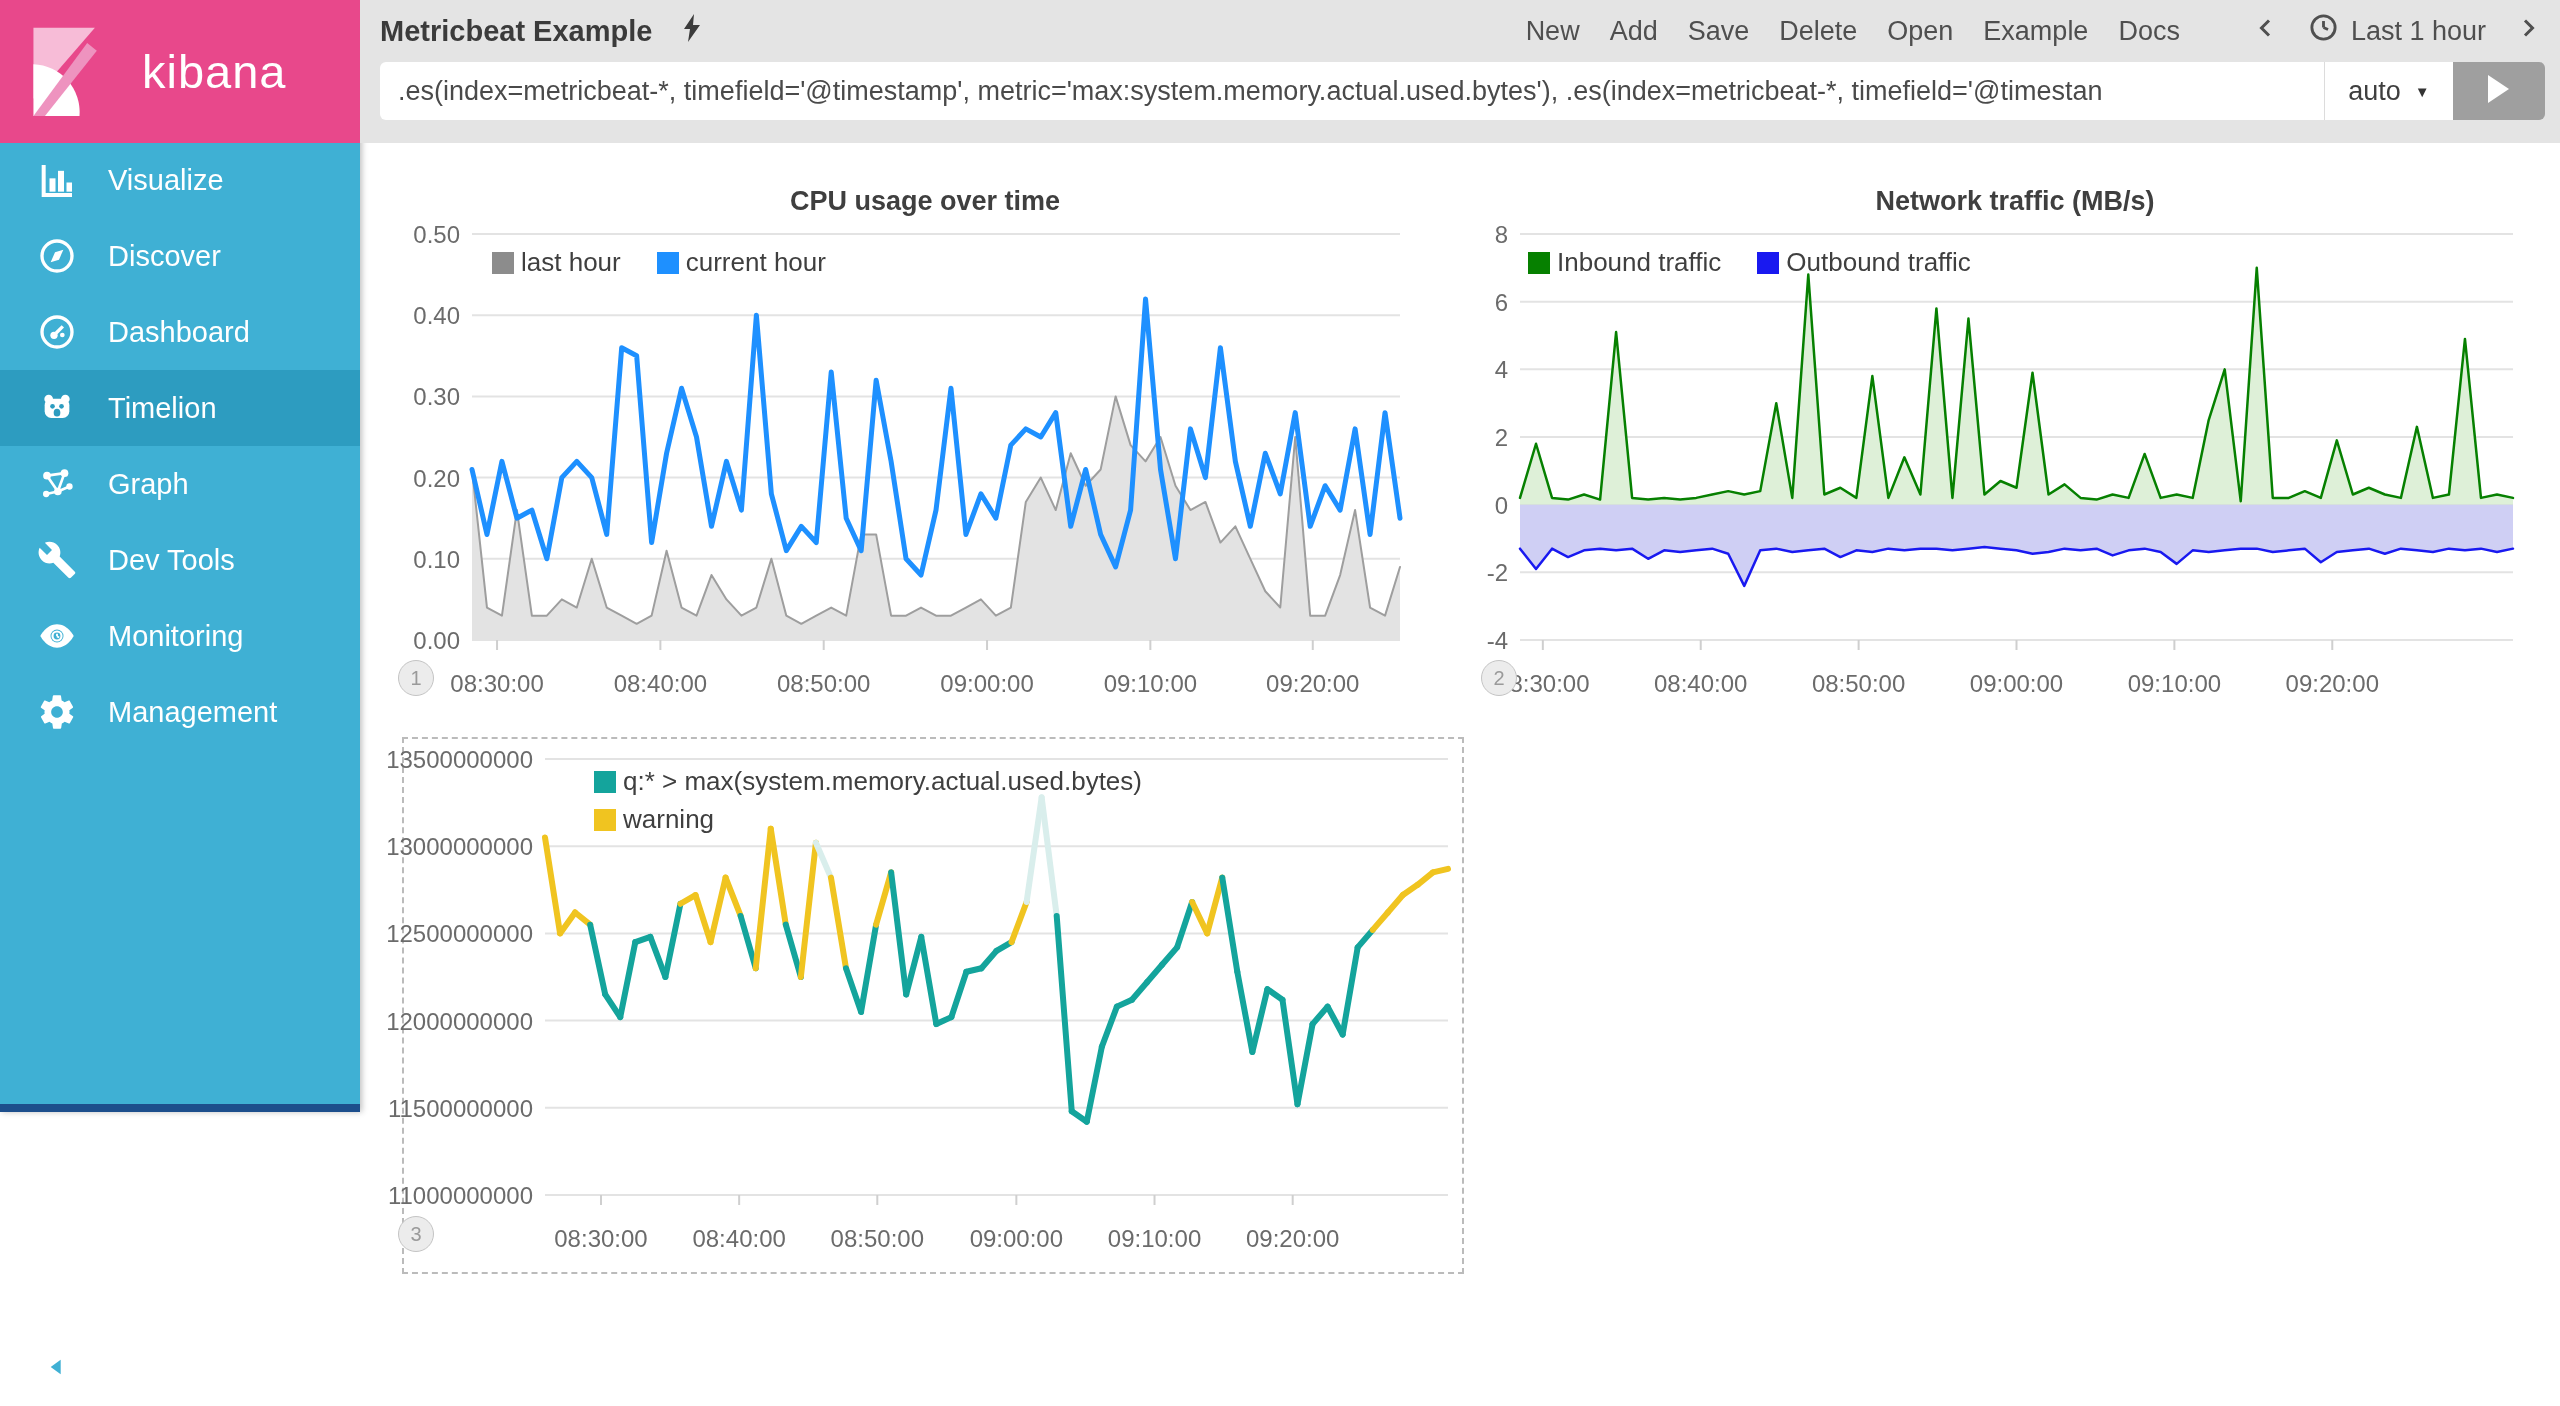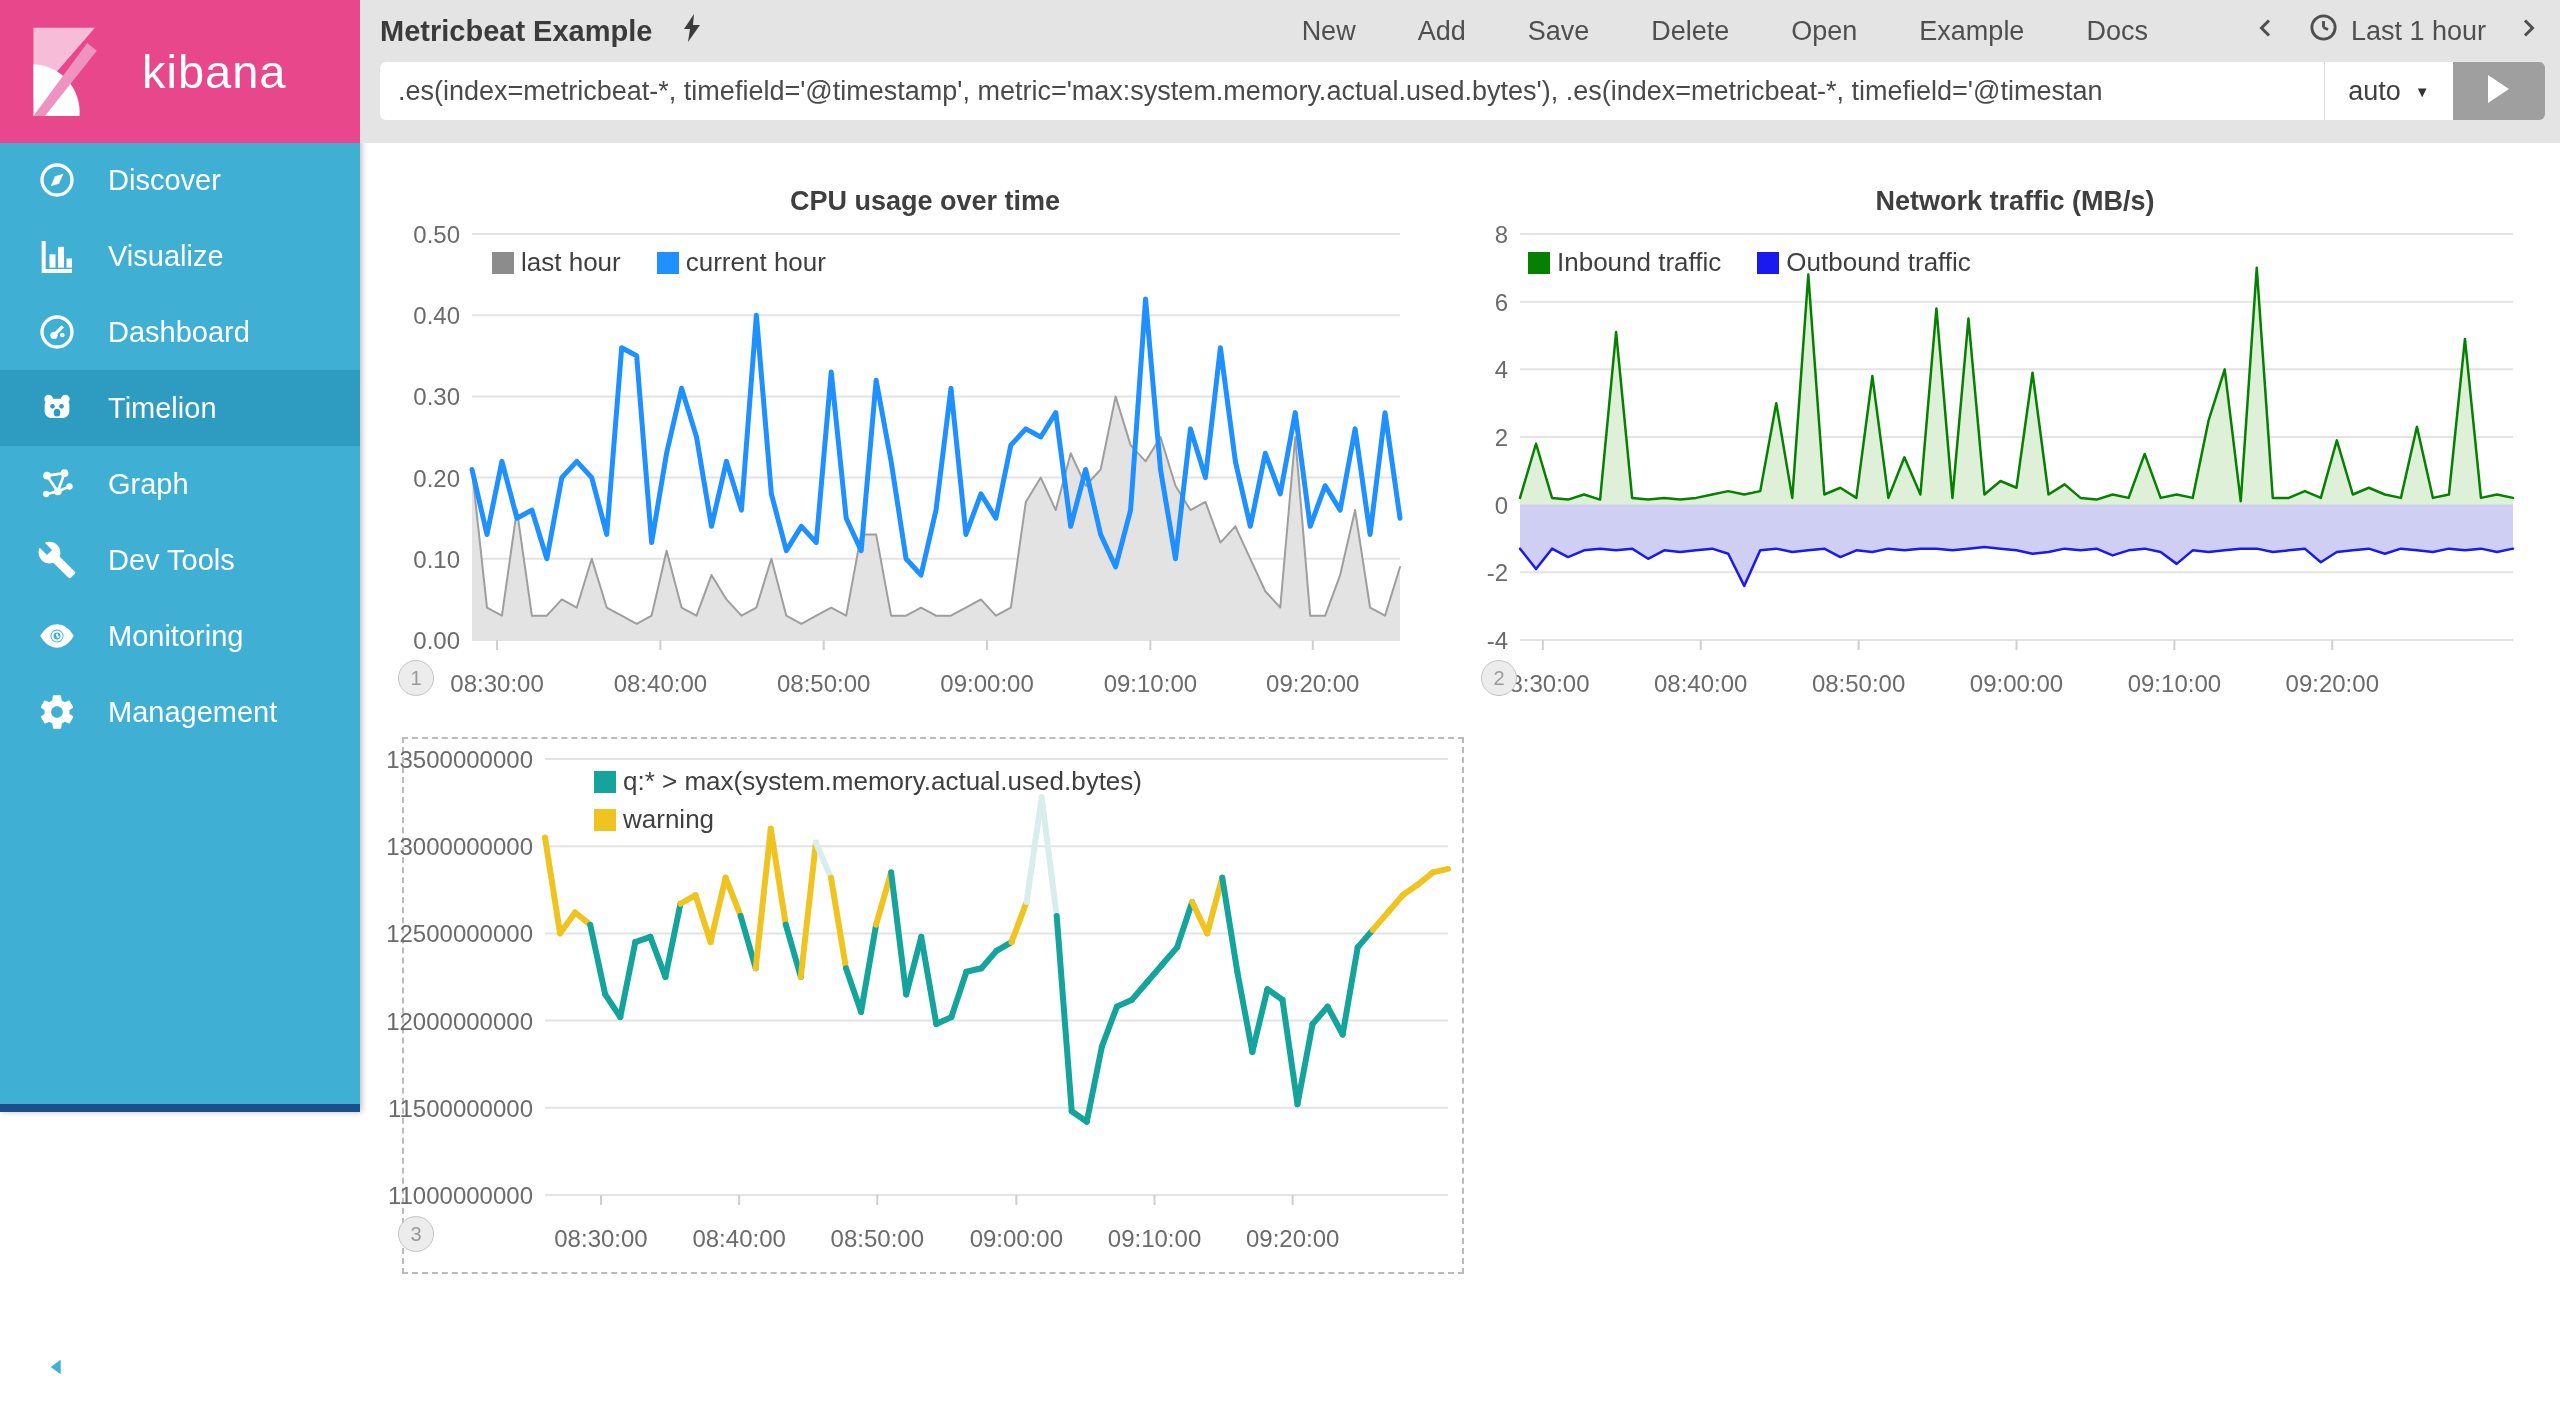--- a/index.html
+++ b/index.html
@@ -14,21 +14,21 @@
   .nav-item{height:76px;display:flex;align-items:center;padding-left:36px;gap:30px;color:#fff;font-size:29px;}
   .nav-item.selected{background:#2d9cc0;}
   .nav-icon{width:42px;height:42px;display:flex;align-items:center;justify-content:center;flex:0 0 42px;}
   .side-footer{position:absolute;top:1177px;left:0;right:0;}
   .side-strip{position:absolute;bottom:0;left:0;width:360px;height:8px;background:#1c4e8c;}
 
   
   .main-header{position:absolute;left:360px;top:0;right:0;height:143px;background:#e4e4e4;}
   .menubar{height:54px;display:flex;align-items:center;padding:0 20px;}
   .app-title{font-size:29px;font-weight:bold;color:#3b3b3b;display:flex;align-items:center;gap:28px;padding-top:8px;}
-  .menu{margin-left:auto;display:flex;gap:62px;font-size:27px;color:#4f4f4f;align-items:center;padding-top:8px;}
+  .menu{margin-left:auto;display:flex;gap:30px;font-size:27px;color:#4f4f4f;align-items:center;padding-top:8px;}
   .menu .menu-item{cursor:pointer;}
   .time-nav{display:flex;align-items:center;gap:30px;margin-left:44px;}
   .time-label{display:flex;align-items:center;gap:12px;font-size:27px;color:#4f4f4f;}
 
   .querybar{position:absolute;left:380px;top:62px;right:15px;height:58px;display:flex;}
   .query-box{flex:1;background:#fff;border-radius:6px 0 0 6px;display:flex;align-items:center;overflow:hidden;}
   .query-input{border:none;outline:none;font-size:27px;color:#4a4a4a;width:100%;padding:0 18px;font-family:"Liberation Sans","DejaVu Sans",sans-serif;background:transparent;}
   .interval{width:128px;background:#fff;border-left:1px solid #dcdcdc;display:flex;align-items:center;justify-content:center;gap:14px;font-size:27px;color:#3f3f3f;cursor:pointer;}
   .interval .caret{font-size:15px;color:#333;}
   .run-btn{width:92px;background:#9f9f9f;border-radius:0 6px 6px 0;display:flex;align-items:center;justify-content:center;cursor:pointer;}
@@ -56,36 +56,36 @@
         <polygon points="14,98 70,22 80,30 26,98" fill="#ee93bf"></polygon>
       </svg>
     </span>
     <span class="logo-word">kibana</span>
   </div>
 
   <div class="nav">
     <div class="nav-item">
       <span class="nav-icon">
         <svg width="40" height="40" viewBox="0 0 24 24">
-            <circle cx="12" cy="12" r="9" fill="none" stroke="#fff" stroke-width="2"></circle>
-            <polygon points="15.8,8.2 13.2,14.2 8.2,15.8 10.8,9.8" fill="#fff"></polygon>
-          </svg>
-      </span>
-      <span>Discover</span>
-    </div>
-    <div class="nav-item">
-      <span class="nav-icon">
-        <svg width="40" height="40" viewBox="0 0 24 24">
             <path d="M4,3 V21 H21" fill="none" stroke="#fff" stroke-width="2.4"></path>
             <rect x="7.5" y="11" width="3.6" height="8" fill="#fff"></rect>
             <rect x="12.6" y="6.5" width="3.6" height="12.5" fill="#fff"></rect>
             <rect x="17.7" y="13.5" width="3.3" height="5.5" fill="#fff"></rect>
           </svg>
       </span>
       <span>Visualize</span>
+    </div>
+    <div class="nav-item">
+      <span class="nav-icon">
+        <svg width="40" height="40" viewBox="0 0 24 24">
+            <circle cx="12" cy="12" r="9" fill="none" stroke="#fff" stroke-width="2"></circle>
+            <polygon points="15.8,8.2 13.2,14.2 8.2,15.8 10.8,9.8" fill="#fff"></polygon>
+          </svg>
+      </span>
+      <span>Discover</span>
     </div>
     <div class="nav-item">
       <span class="nav-icon">
         <svg width="40" height="40" viewBox="0 0 24 24">
             <circle cx="12" cy="12" r="9" fill="none" stroke="#fff" stroke-width="2"></circle>
             <circle cx="10.2" cy="14" r="2.2" fill="#fff"></circle>
             <line x1="11.5" y1="12.6" x2="15.5" y2="8.6" stroke="#fff" stroke-width="2"></line>
             <circle cx="15.2" cy="13.8" r="1.4" fill="#fff"></circle>
           </svg>
       </span>

